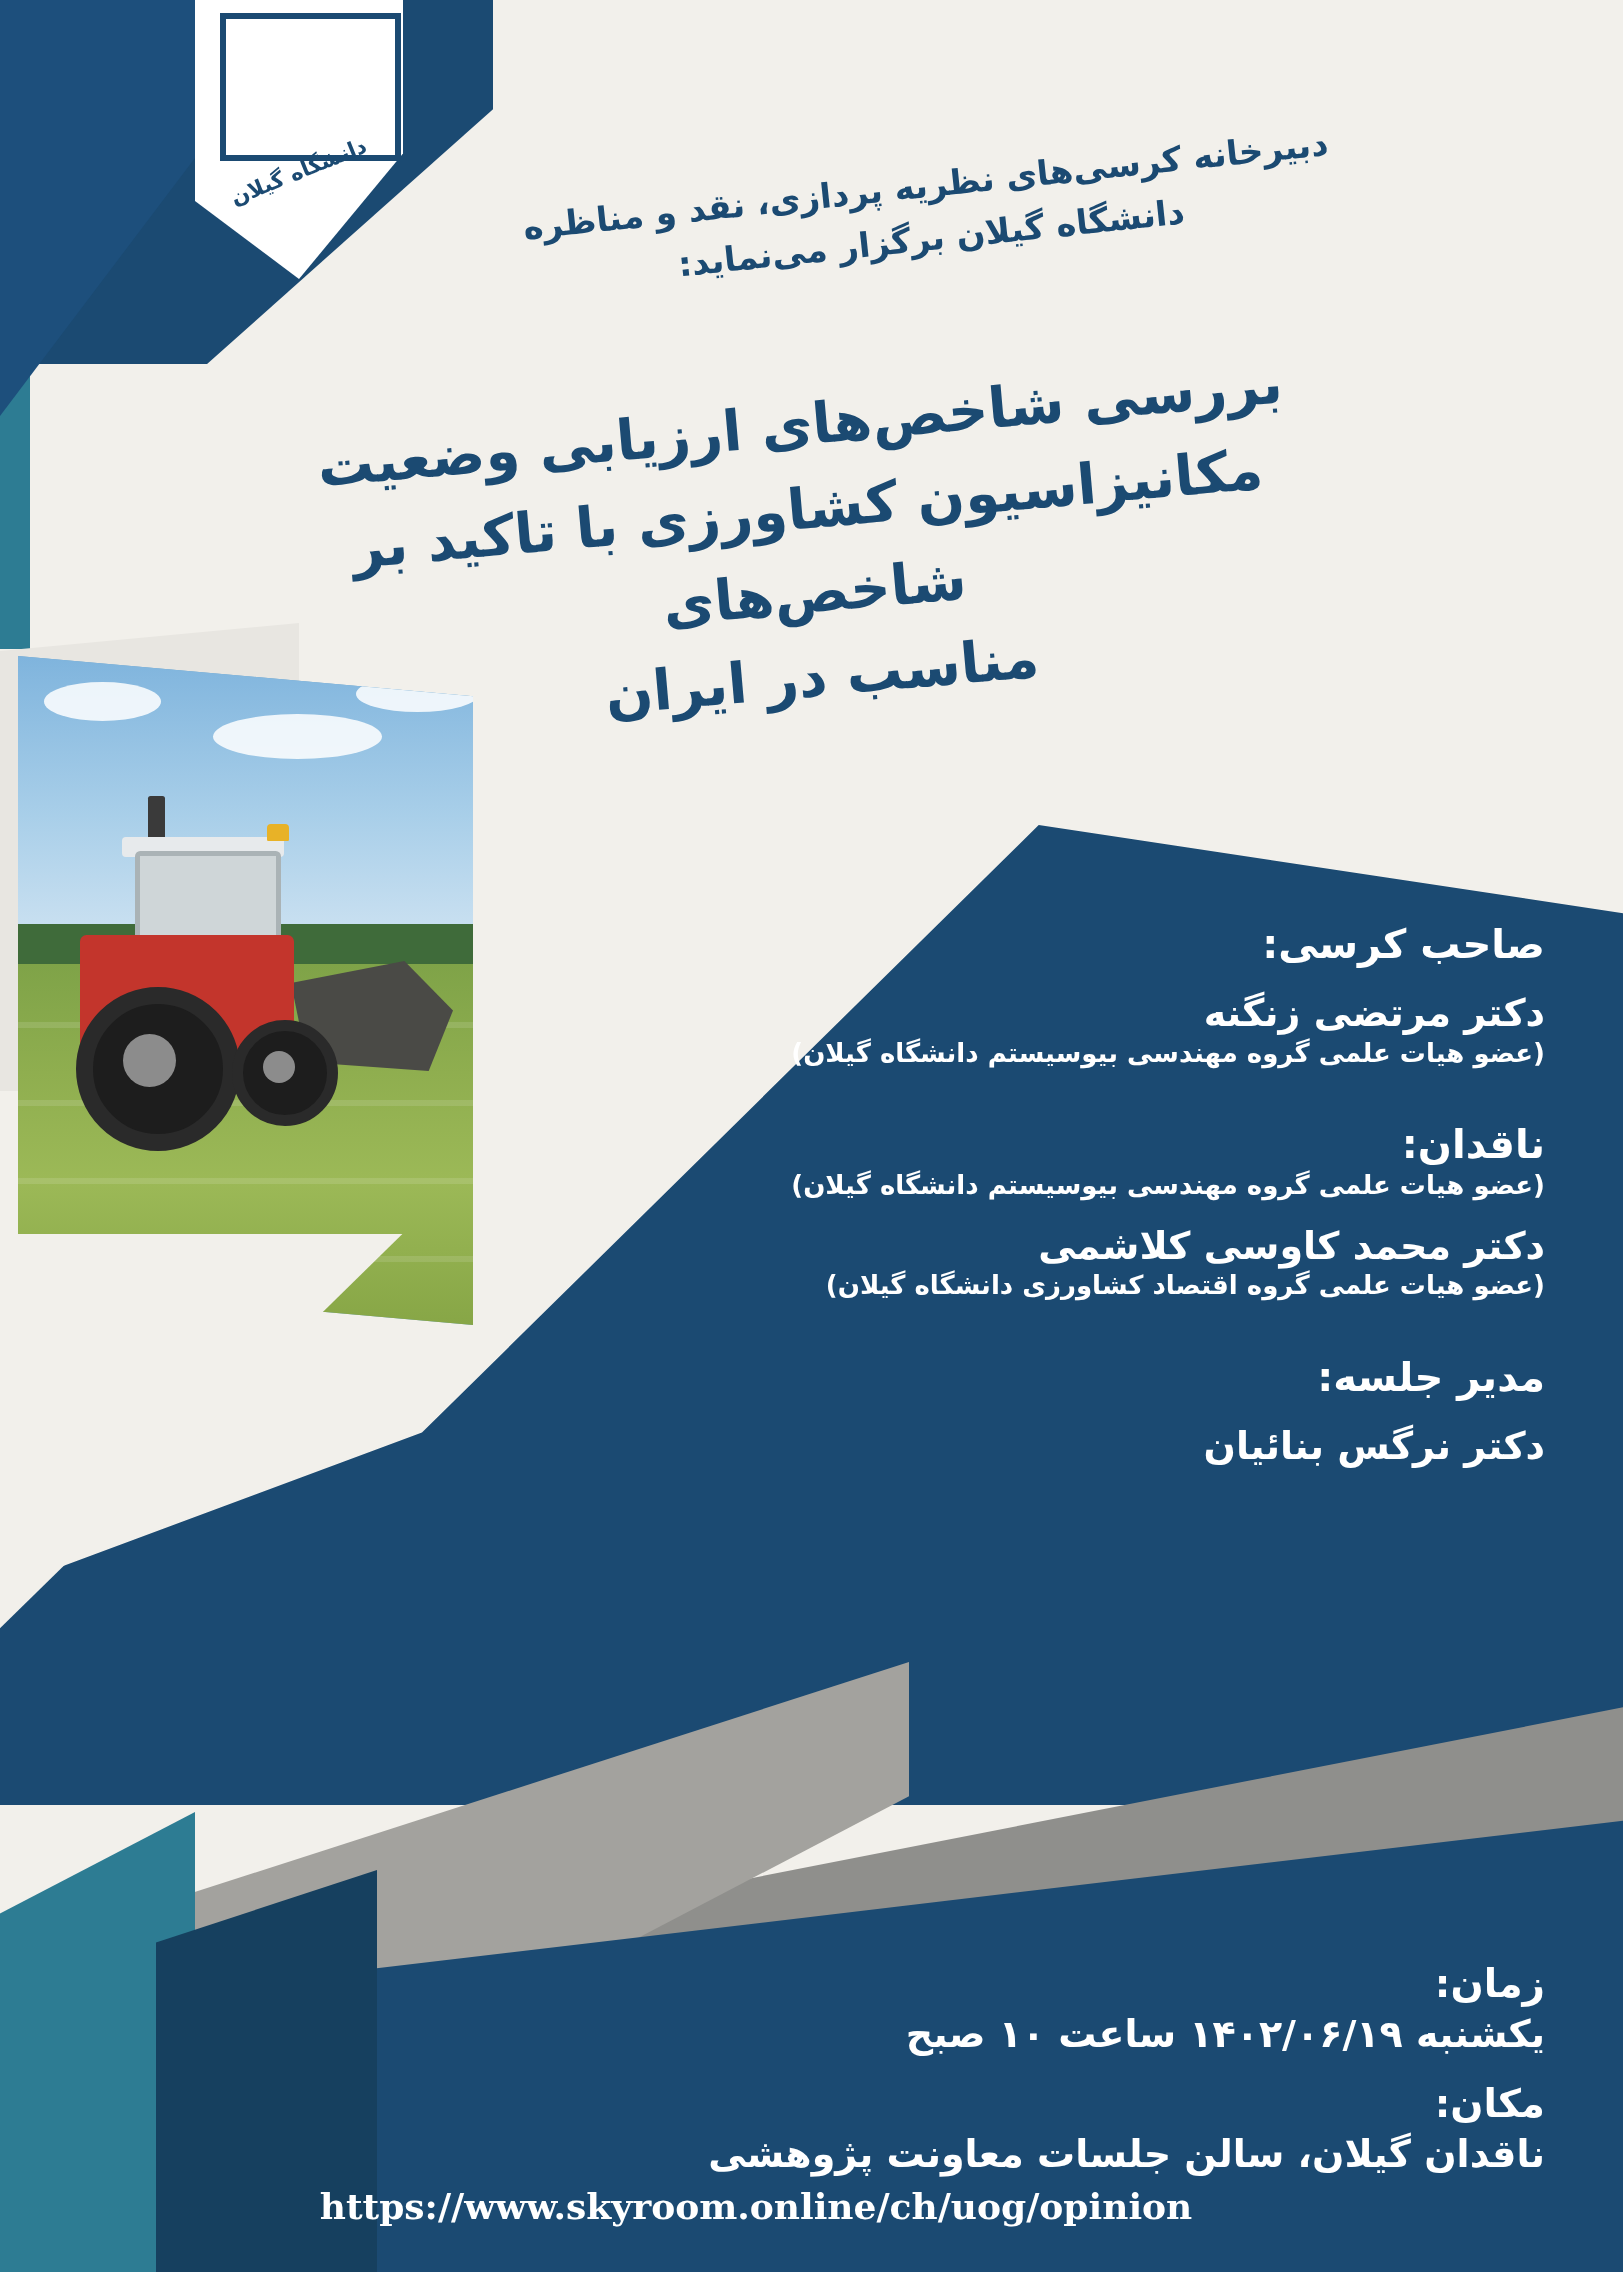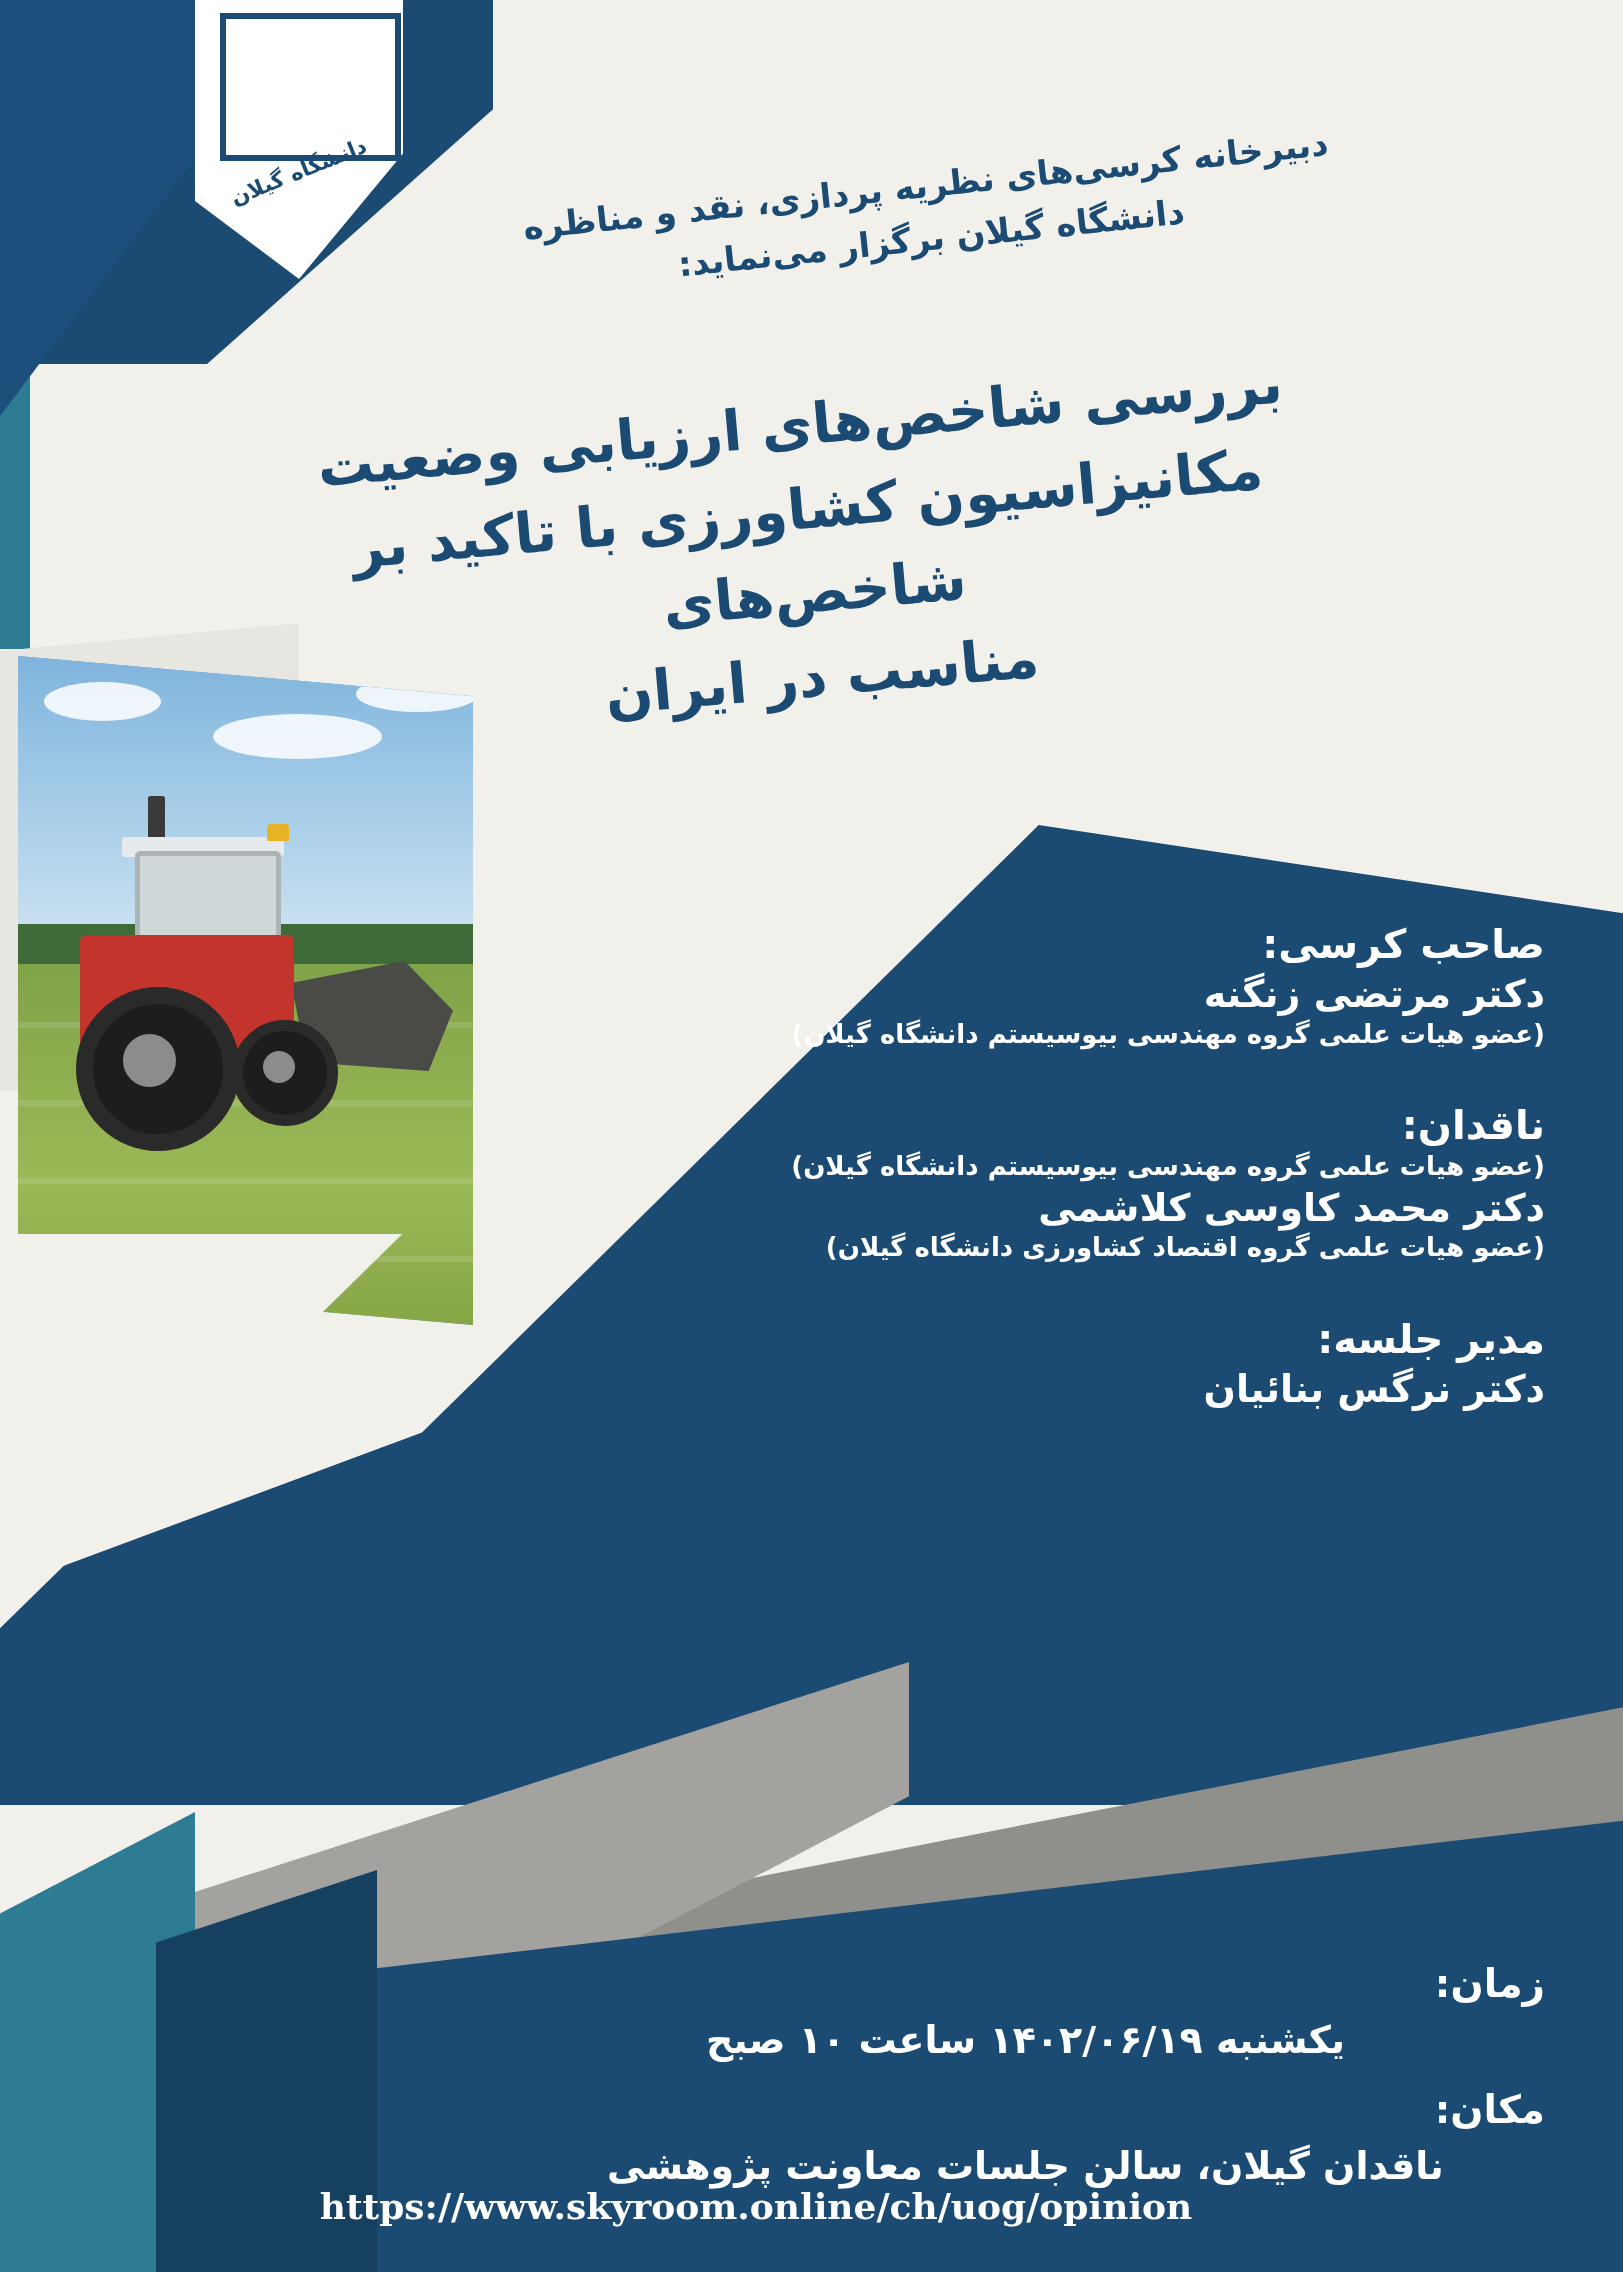--- a/index.html
+++ b/index.html
@@ -126,30 +126,30 @@
     position:absolute;top:383px;right:195px;width:1234px;
     text-align:center;color:#1b4a72;font-size:56px;font-weight:bold;
     line-height:1.5;transform:rotate(-5deg);
   }
 
   .people{
     position:absolute;top:896px;right:78px;width:974px;
     color:#ffffff;direction:rtl;
   }
   .lbl{font-size:40px;font-weight:bold;margin-top:25px;}
-  .nm{font-size:38px;font-weight:bold;margin-top:5px;}
+  .nm{font-size:38px;font-weight:bold;margin-top:24px;}
   .af{font-size:26px;font-weight:bold;margin-top:2.6px;}
   .gap{height:28.6px;}
 
   .when{
     position:absolute;top:1936px;right:78px;width:1039px;
     text-align:right;color:#ffffff;direction:rtl;
   }
   .when .lbl{font-size:39px;font-weight:bold;}
-  .when .val{font-size:38px;font-weight:bold;margin-top:12px;text-align:center;}
+  .when .val{font-size:38px;font-weight:bold;margin-top:6px;}
   .link{
     position:absolute;top:2185px;left:0;width:1512px;text-align:center;
     color:#ffffff;font-size:36px;font-weight:bold;
     font-family:"DejaVu Serif","Liberation Serif",serif;direction:ltr;
   }
 </style>
 </head>
 <body>
 
 <div class="poster">

